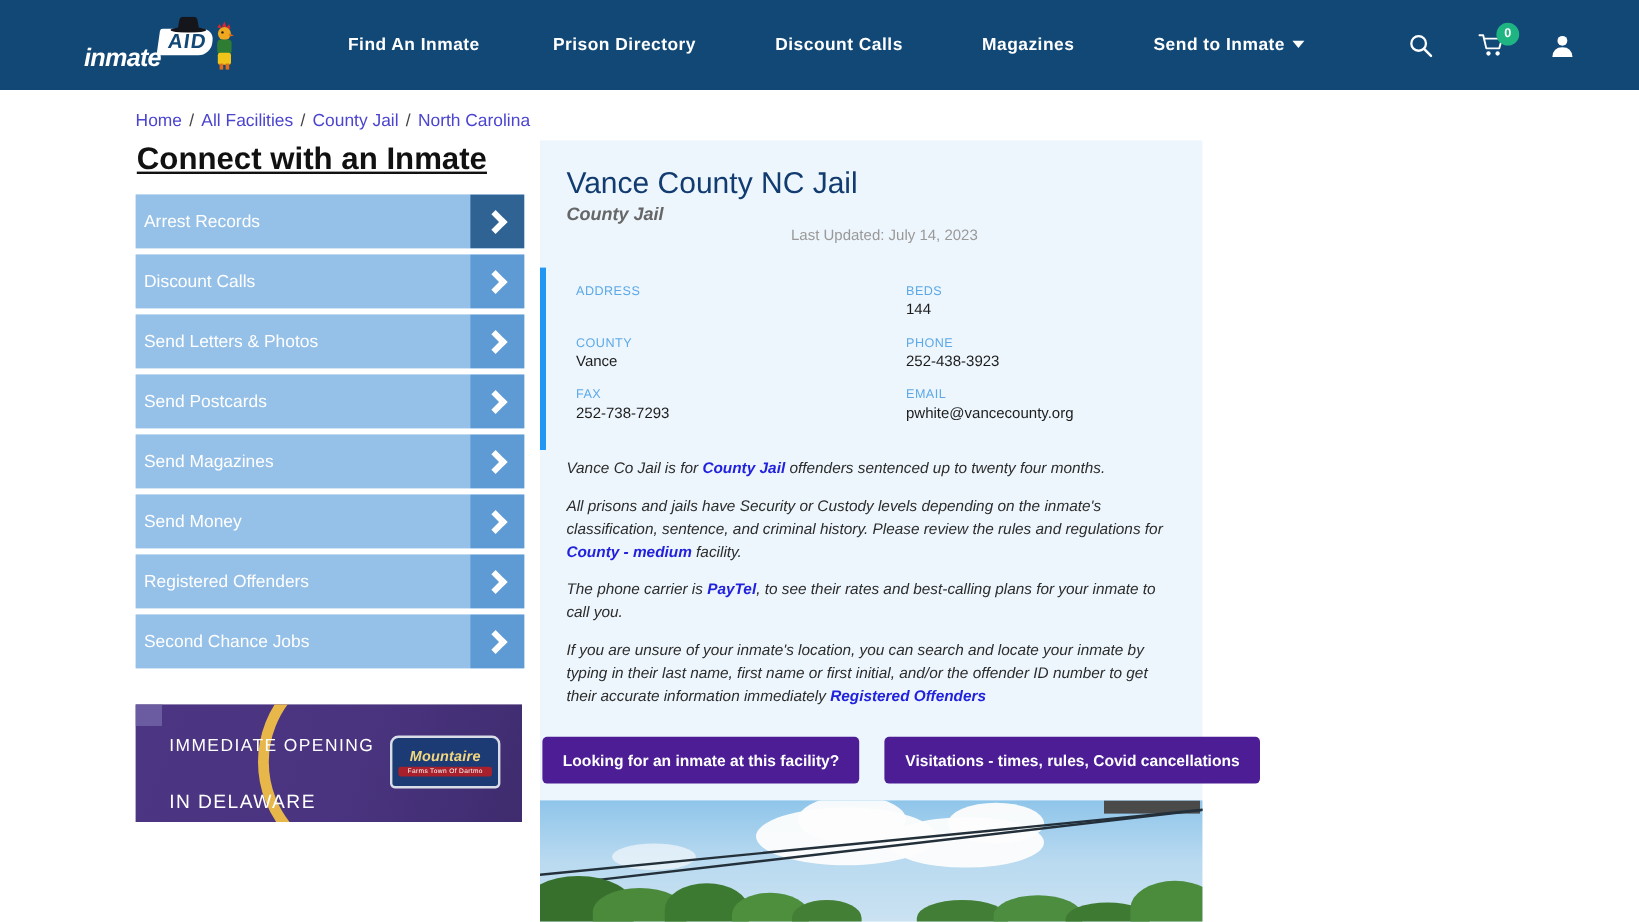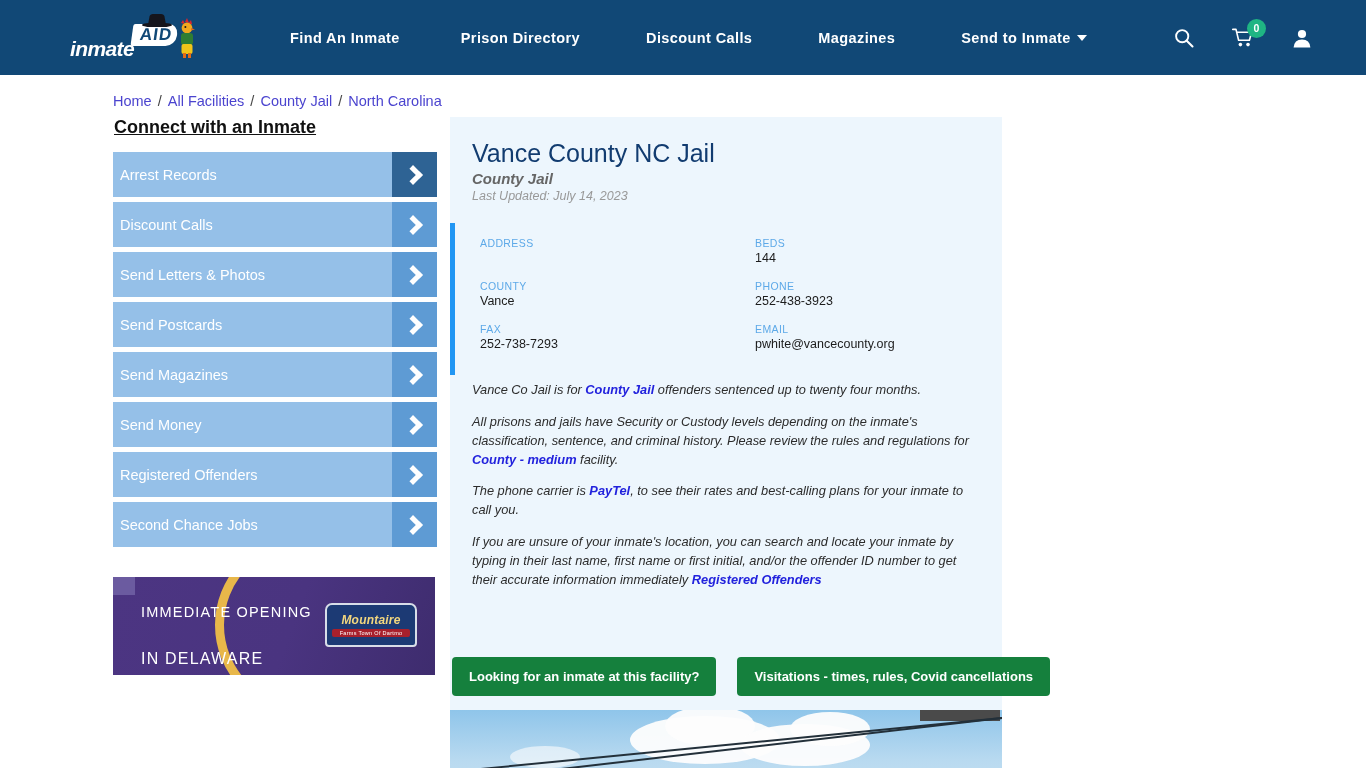--- a/index.html
+++ b/index.html
@@ -119,21 +119,21 @@
   .breadcrumb .sep { color: #444; margin: 0 2px; }
 
   
   .page {
     display: flex;
     padding-left: 113px;
     margin-top: 8px;
   }
   .sidebar { width: 324px; }
   .sidebar-title {
-    font-size: 18px;
+    font-size: 26px;
     font-weight: bold;
     color: #111;
     text-decoration: underline;
     margin: 0 0 14px 1px;
   }
   .side-btn {
     display: flex;
     align-items: stretch;
     height: 45px;
     margin-bottom: 5px;
@@ -231,23 +231,23 @@
   }
   .facility-type {
     font-size: 15px;
     font-weight: bold;
     font-style: italic;
     color: #666;
     margin: 0 0 2px 0;
   }
   .last-updated {
     font-size: 12.5px;
-    font-style: italic;
     color: #999;
     margin: 0;
+    text-align: center;
   }
 
   .details {
     position: relative;
     padding: 14px 0 18px 30px;
     margin-top: 6px;
   }
   .details::before {
     content: "";
     position: absolute;
@@ -288,31 +288,30 @@
     text-decoration: none;
   }
 
   .cta-row {
     display: flex;
     gap: 21px;
     padding: 6px 0 14px 1px;
     margin-left: 1px;
   }
   .cta {
-    background: #15803d;
+    background: #4c1d95;
     color: #ffffff;
     font-size: 13px;
     font-weight: bold;
     border: none;
     border-radius: 4px;
     padding: 12px 17px;
     cursor: pointer;
     font-family: "Liberation Sans", sans-serif;
     white-space: nowrap;
-    margin-top: 43px;
   }
 
   
   .photo {
     width: 552px;
     height: 113px;
     position: relative;
     overflow: hidden;
     background: linear-gradient(180deg,#8fc5ea 0%, #b9daf0 45%, #cfe4f2 100%);
   }

